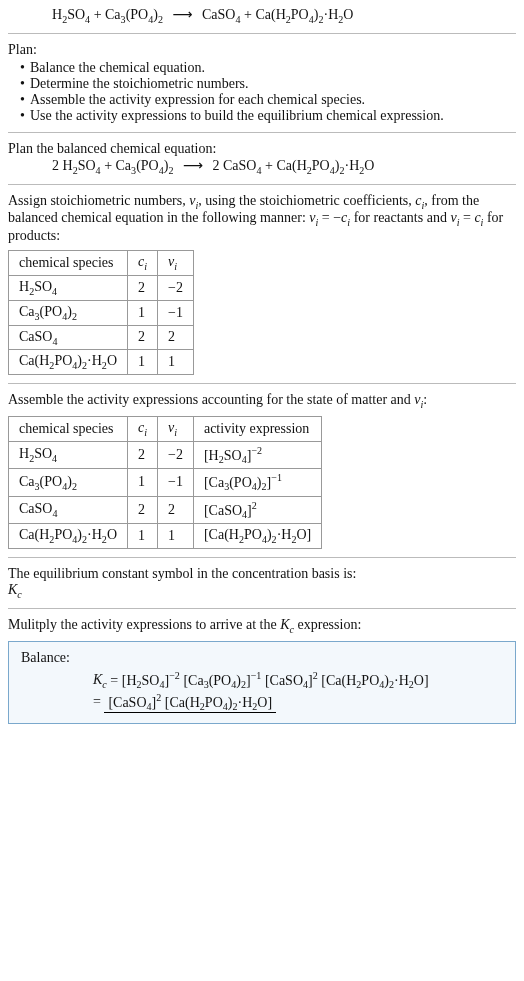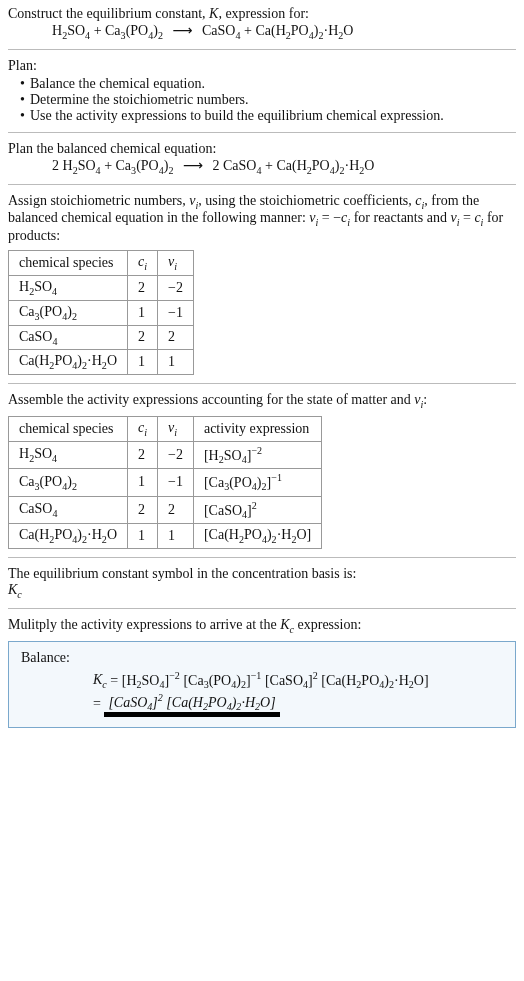--- a/index.html
+++ b/index.html
@@ -45,41 +45,39 @@
     background: #f3f8fc;
     padding: 8px 12px 10px 12px;
     margin-top: 6px;
   }
   .answer-box .label { margin-bottom: 4px; }
   .frac {
     display: inline-block;
     vertical-align: middle;
     text-align: center;
   }
-  .frac .num { display:block; padding: 0 4px; border-bottom: 5px solid #000000; font-style: italic; }
+  .frac .num { display:block; padding: 0 4px; border-bottom: 1px solid #000000; }
   .frac .den { display:block; padding: 0 4px; }
   .indent { padding-left: 28px; }
   .tight { margin-top: 2px; }
 </style>
 </head>
 <body>
 
 <div class="section">
-  <div>
-    <span>Construct the equilibrium constant, </span><span class="italic">K</span><span>, expression for:</span>
-  </div>
   <div class="eq">H<sub>2</sub>SO<sub>4</sub> + Ca<sub>3</sub>(PO<sub>4</sub>)<sub>2</sub> <span class="arrow">⟶</span> CaSO<sub>4</sub> + Ca(H<sub>2</sub>PO<sub>4</sub>)<sub>2</sub>·H<sub>2</sub>O</div>
 </div>
 <hr>
 
 <div class="section">
   <div>Plan:</div>
   <ul class="plan-list">
     <li>Balance the chemical equation.</li>
     <li>Determine the stoichiometric numbers.</li>
+    <li>Assemble the activity expression for each chemical species.</li>
     <li>Use the activity expressions to build the equilibrium chemical expression.</li>
   </ul>
 </div>
 <hr>
 
 <div class="section">
   <div>Plan the balanced chemical equation:</div>
   <div class="eq">2 H<sub>2</sub>SO<sub>4</sub> + Ca<sub>3</sub>(PO<sub>4</sub>)<sub>2</sub> <span class="arrow">⟶</span> 2 CaSO<sub>4</sub> + Ca(H<sub>2</sub>PO<sub>4</sub>)<sub>2</sub>·H<sub>2</sub>O</div>
 </div>
 <hr>

